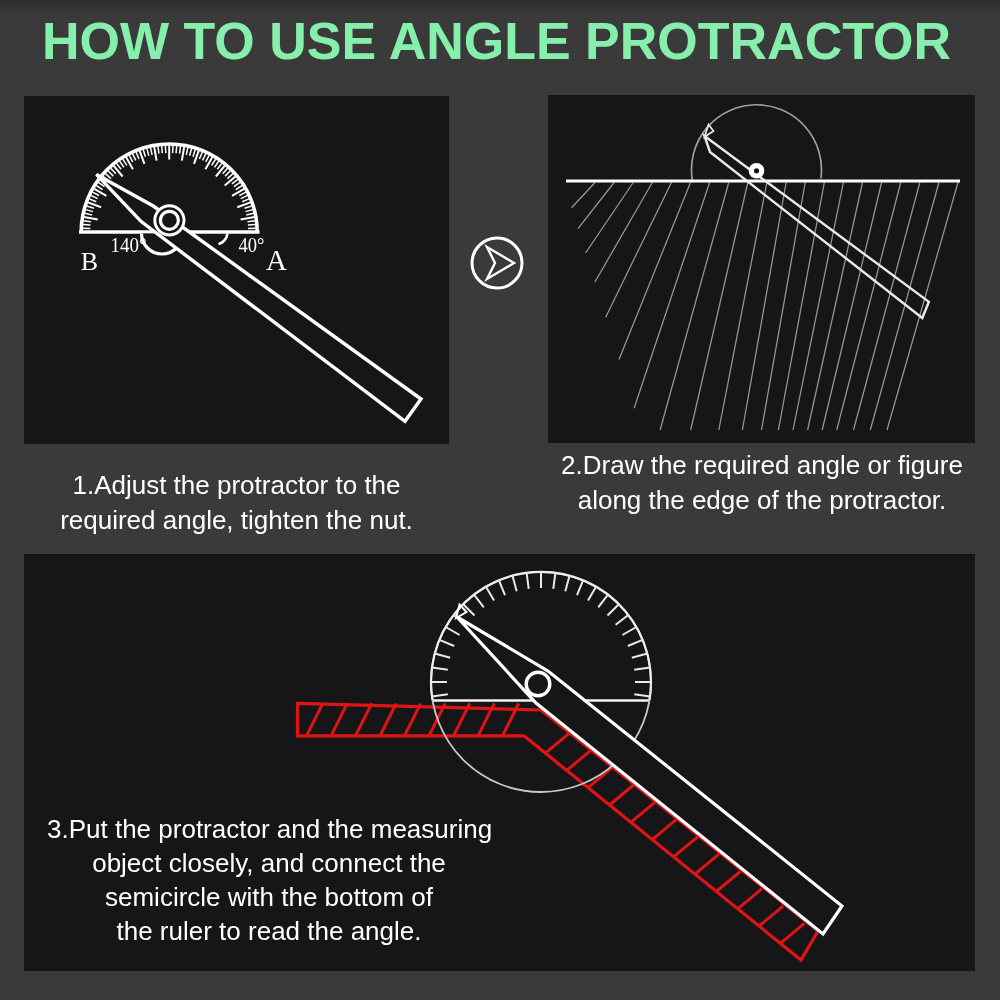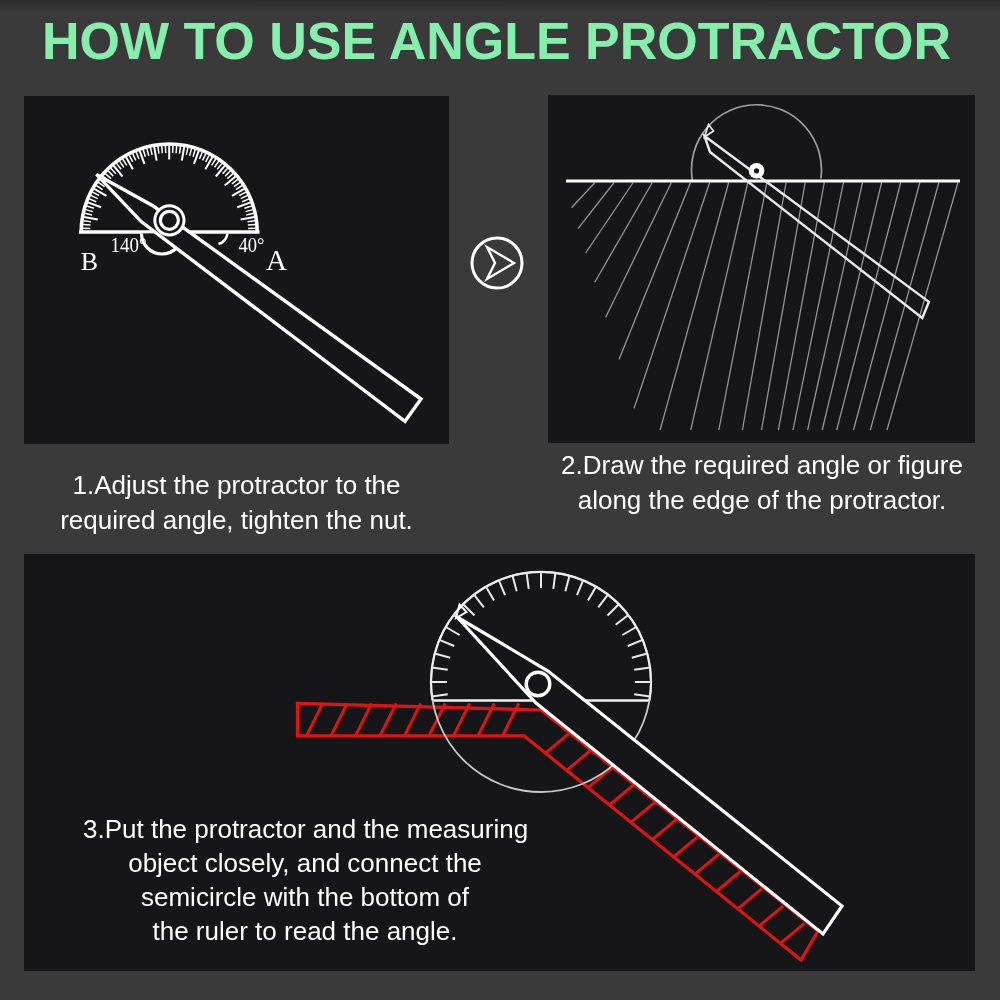--- a/index.html
+++ b/index.html
@@ -182,12 +182,12 @@
       <line x1="431.9" y1="667.6" x2="447.8" y2="669.7" stroke="#eaeaea" stroke-width="2.0" stroke-linecap="butt"></line>
       <line x1="431.0" y1="682.0" x2="447.0" y2="682.0" stroke="#eaeaea" stroke-width="2.0" stroke-linecap="butt"></line>
       <line x1="431.9" y1="696.4" x2="447.8" y2="694.3" stroke="#eaeaea" stroke-width="2.0" stroke-linecap="butt"></line>
       <path d="M 457,617 L 548,671 L 842,906 L 823,934 L 536,703 Z" fill="#161619" stroke="#ffffff" stroke-width="3.2" stroke-linejoin="miter"></path>
       <path d="M 456,618 L 459.5,604.5 L 466.5,612 Z" fill="none" stroke="#ffffff" stroke-width="2"></path>
       <circle cx="538" cy="684" r="11.8" fill="#161619" stroke="#ffffff" stroke-width="3.4"></circle>
     </g>
   </svg>
 <div class="cap" style="left:0px;top:468px;width:473px;">1.Adjust the protractor to the<br>required angle, tighten the nut.</div>
 <div class="cap" style="left:525px;top:448px;width:474px;">2.Draw the required angle or figure<br>along the edge of the protractor.</div>
-<div class="cap" style="left:47px;top:812px;width:444px;line-height:34px;margin-left:36px;">3.Put the protractor and the measuring<br>object closely, and connect the<br>semicircle with the bottom of<br>the ruler to read the angle.</div>
+<div class="cap" style="left:47px;top:812px;width:444px;line-height:34px;">3.Put the protractor and the measuring<br>object closely, and connect the<br>semicircle with the bottom of<br>the ruler to read the angle.</div>
 </body></html>

